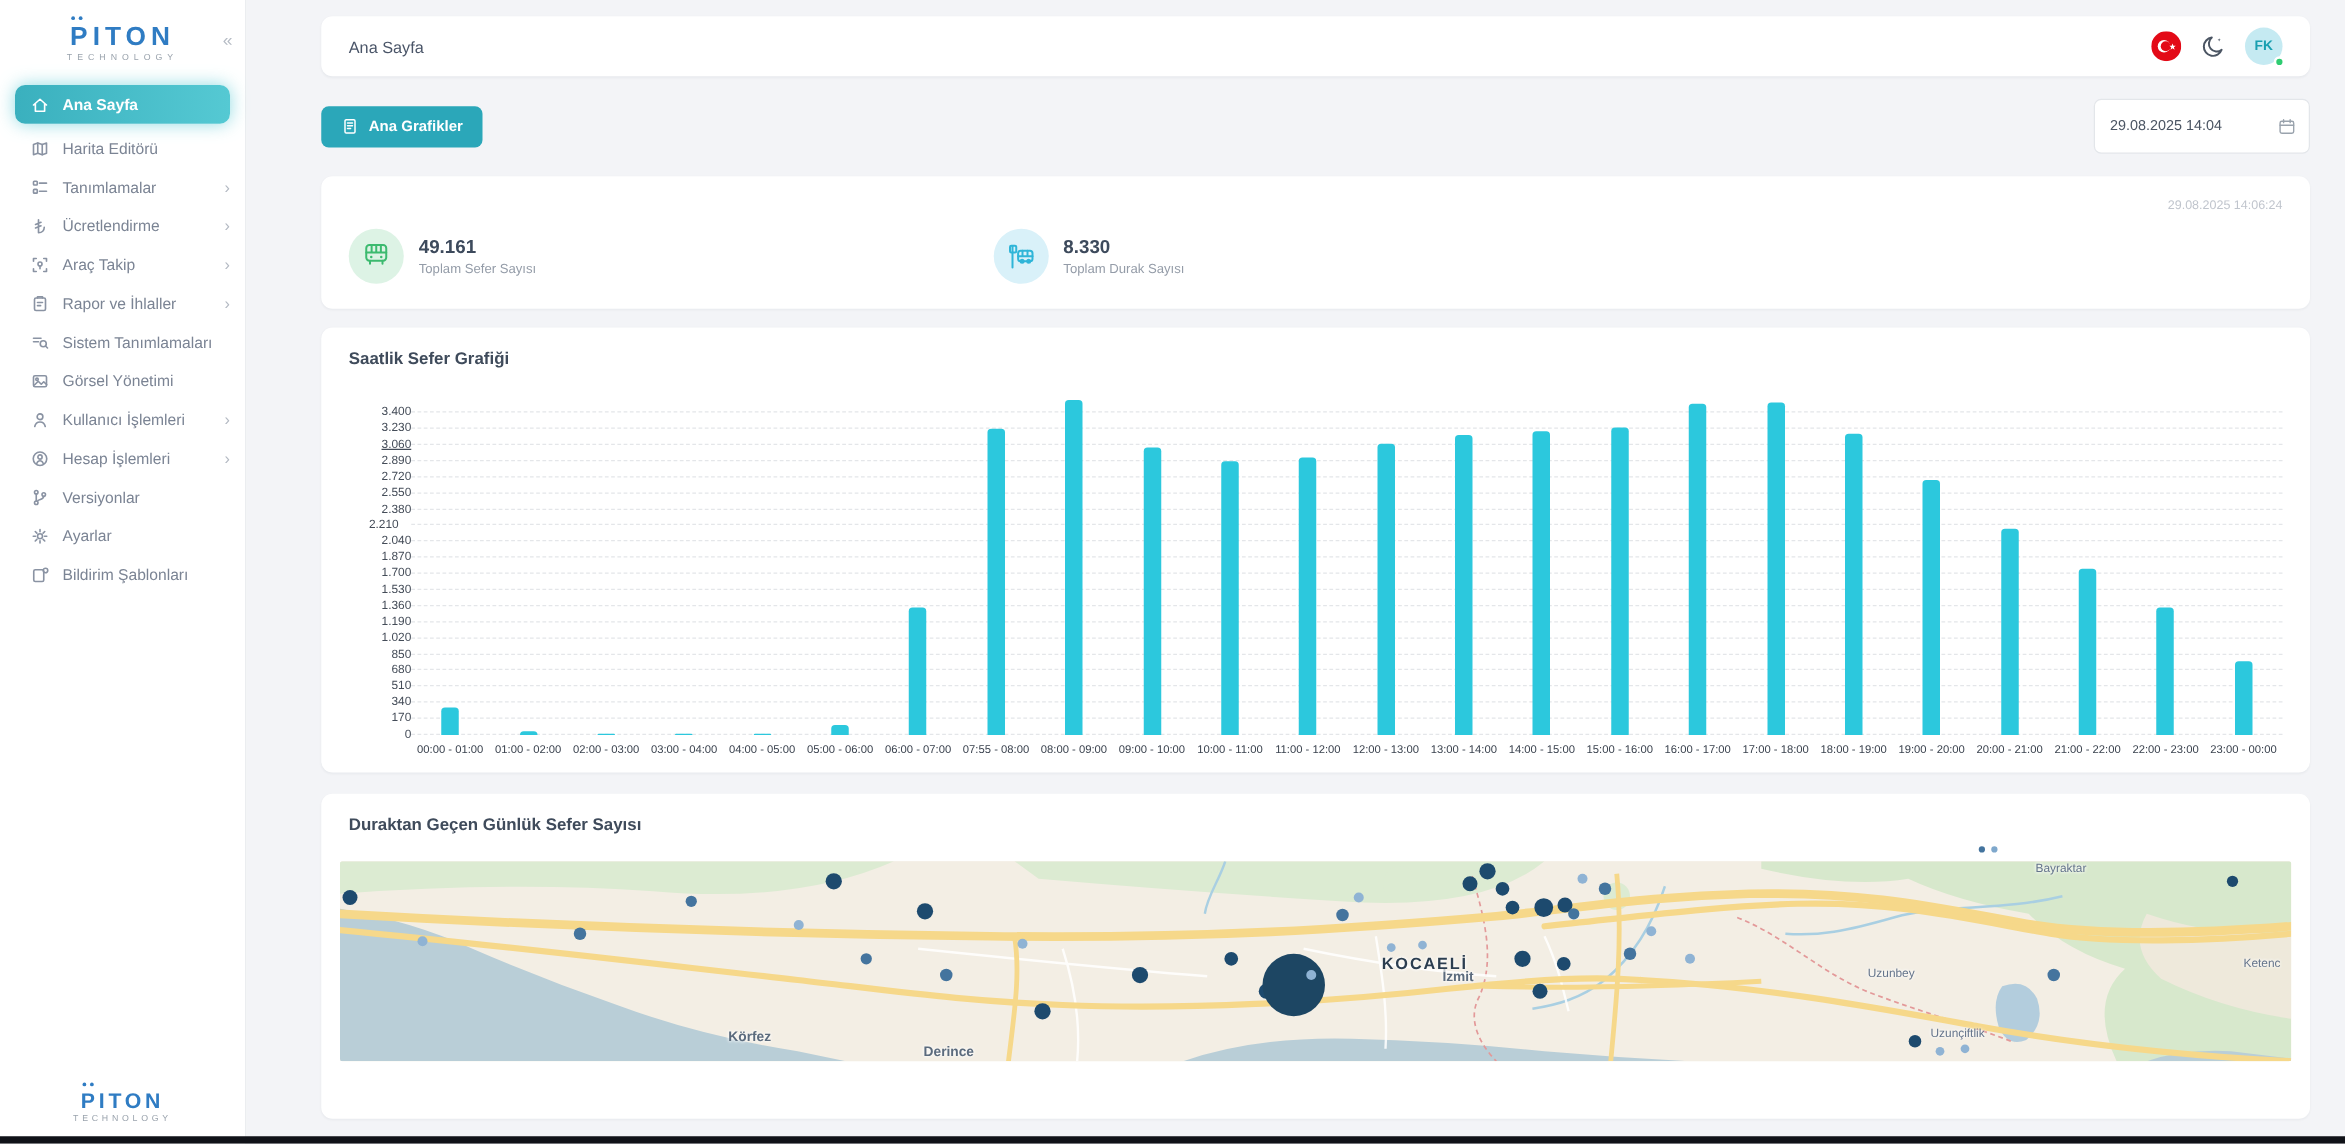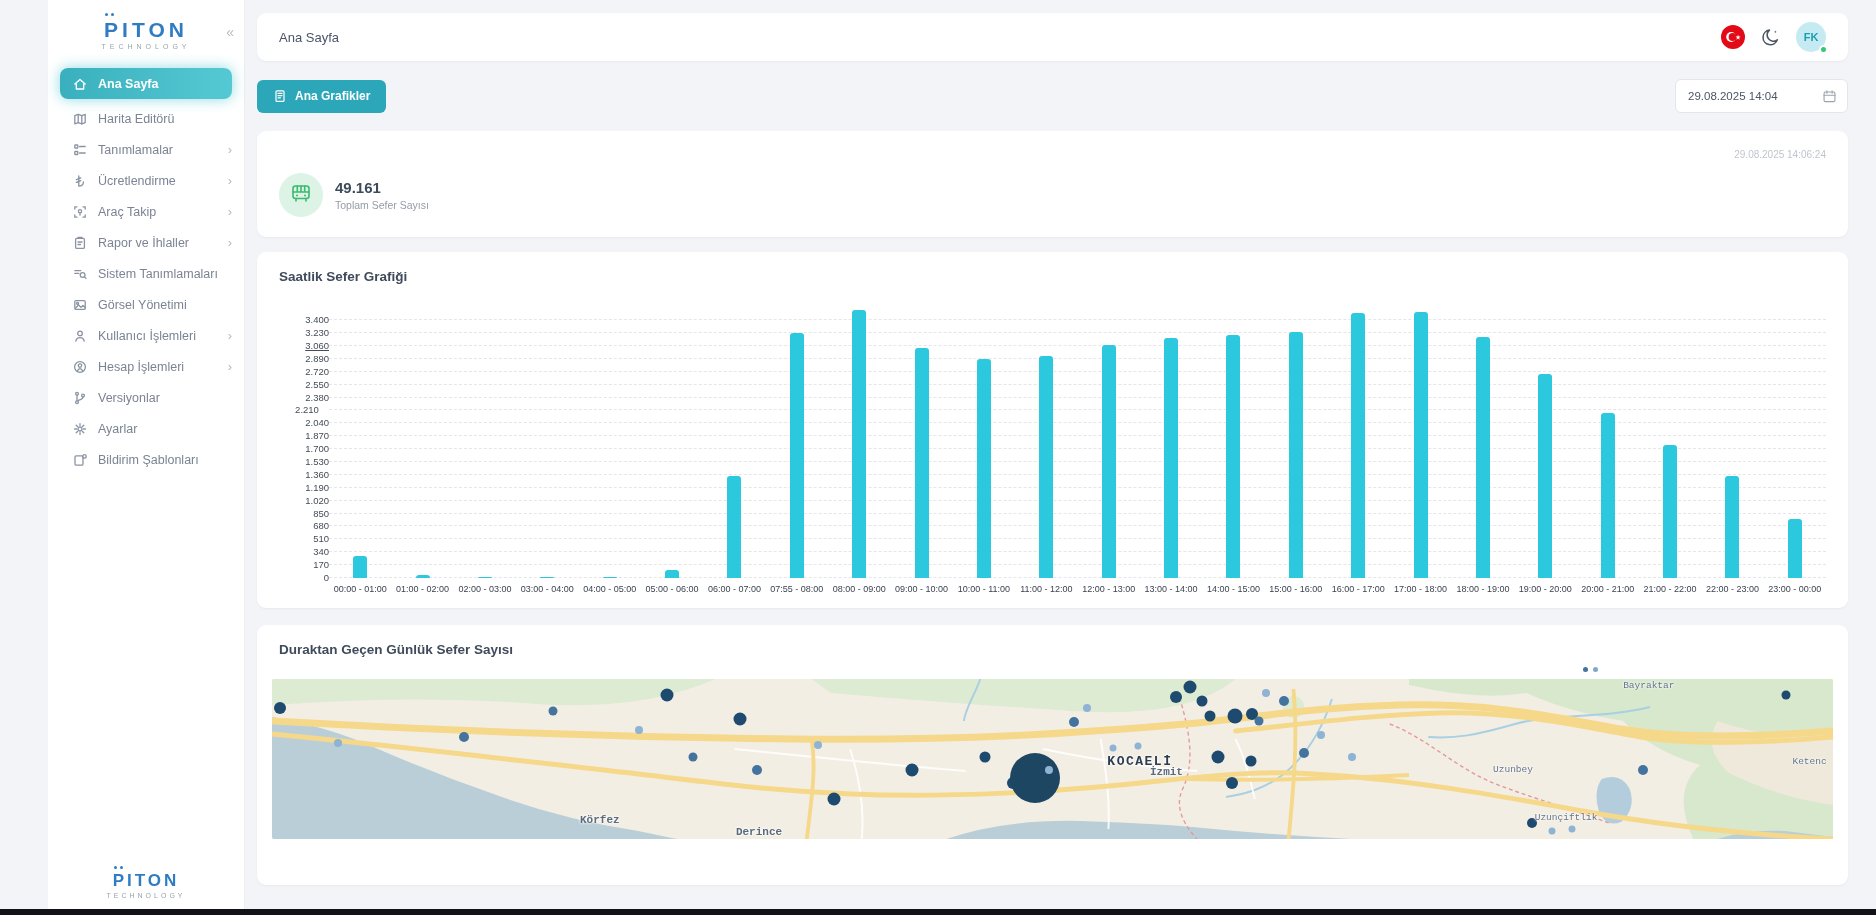--- a/index.html
+++ b/index.html
@@ -1,20 +1,20 @@
 <!DOCTYPE html>
 <html><head>
 <meta charset="utf-8">
 <style>
   * { margin:0; padding:0; box-sizing:border-box; }
   html,body { width:1876px; height:915px; overflow:hidden; }
   body { font-family:"Liberation Sans", sans-serif; background:#f3f4f7; position:relative; color:#3f4b5b; }
 
   
-  .sidebar { position:absolute; left:0; top:0; bottom:0; width:197px; background:#fff; border-right:1px solid #ebedf0; z-index:5;margin-left:48px; }
+  .sidebar { position:absolute; left:0; top:0; bottom:0; width:197px; background:#fff; border-right:1px solid #ebedf0; z-index:5; }
   .logo-wrap { position:relative; padding:18px 0 10px 0; text-align:center; }
   .logo-main { font-size:21px; font-weight:700; letter-spacing:4px; color:#2f7cc3; position:relative; display:inline-block; }
   .logo-main .umlaut { position:absolute; top:-5px; left:1px; display:flex; gap:3px; }
   .logo-main .umlaut i { width:3px; height:3px; background:#2f7cc3; border-radius:50%; display:block; }
   .logo-sub { font-size:7px; letter-spacing:4px; color:#9aa3ad; margin-top:1px; }
   .collapse-btn { position:absolute; right:10px; top:24px; color:#b6bcc5; font-size:14px; cursor:pointer; }
   .menu { margin-top:8px; }
   .side-item { display:flex; align-items:center; gap:10px; height:31px; padding:0 12px 0 24px; color:#7b8494; font-size:12.5px; cursor:pointer; position:relative; }
   .side-item .side-icon { width:16px; height:16px; display:flex; align-items:center; justify-content:center; color:#8a93a3; flex:0 0 16px; }
   .side-item .side-icon svg { width:16px; height:16px; }
@@ -35,21 +35,21 @@
   .topbar-title { font-size:13px; color:#4a5568; }
   .topbar-right { margin-left:auto; display:flex; align-items:center; gap:15px; }
   .flag-btn, .moon-btn { cursor:pointer; display:flex; }
   .avatar-wrap { position:relative; cursor:pointer; }
   .avatar { width:30px; height:30px; border-radius:50%; background:#c5eaf2; color:#199fb0; font-size:11px; font-weight:700; display:flex; align-items:center; justify-content:center; }
   .online-dot { position:absolute; right:-2px; bottom:-2px; width:9px; height:9px; border-radius:50%; background:#2ecc71; border:2px solid #fff; }
 
   .toolbar { margin-top:18px; display:flex; align-items:center; }
   .main-btn { display:flex; align-items:center; gap:8px; background:#2ba7b9; color:#fff; font-size:12px; font-weight:700;
      border:none; border-radius:6px; height:33px; padding:0 16px; cursor:pointer; font-family:inherit; }
-  .datetime-box { margin-left:auto; background:#fff; border:1px solid #e3e6ea; border-radius:6px; height:34px; width:173px;
+  .datetime-box { margin-left:auto; background:#fff; border:1px solid #e3e6ea; border-radius:6px; height:44px; width:173px;
      display:flex; align-items:center; padding:0 10px 0 12px; font-size:11.5px; color:#4b5563; cursor:pointer; }
   .datetime-box .cal { margin-left:auto; color:#9aa3ad; display:flex; }
 
   .gtfs-card { margin-top:18px; padding:16px 22px 20px 22px; position:relative; }
   .card-title { font-size:13.5px; font-weight:700; color:#3f4b5b; }
   .gtfs-stamp { position:absolute; right:22px; top:18px; font-size:10px; color:#c0c5cd; }
   .stats-row { display:grid; grid-template-columns:1fr 1fr 1fr; margin-top:26px; }
   .stat { display:flex; align-items:center; gap:12px; }
   .stat-ic { width:44px; height:44px; border-radius:50%; display:flex; align-items:center; justify-content:center; }
   .stat-ic svg { width:24px; height:24px; }
@@ -70,21 +70,21 @@
   .map-card { margin-top:17px; padding:17px 15px 15px 15px; height:260px; position:relative; }
   .map-card .card-title { margin-left:7px; }
   .mini-dots { position:absolute; right:250px; top:42px; display:flex; gap:5px; }
   .mini-dots i { width:5px; height:5px; border-radius:50%; background:#7fa8cc; display:block; }
   .mini-dots i:first-child { background:#44749e; }
   .map { position:relative; margin-top:22px; height:160px; overflow:hidden; border-radius:2px; background:#f3eee4; }
   .map svg.base { position:absolute; inset:0; width:100%; height:100%; }
   .map-dot { position:absolute; border-radius:50%; transform:translate(-50%,-50%); cursor:pointer; }
   .map-dot.d { background:#1d4a6e; } .map-dot.m { background:#44749e; } .map-dot.l { background:#8fb3d4; }
   .map-dot.big { background:#1d4663; }
-  .map-label { position:absolute; transform:translate(-50%,-50%); color:#5b6b7d; text-shadow:0 0 3px #fff,0 0 3px #fff; white-space:nowrap; pointer-events:none;font-family:Liberation Mono, monospace; }
+  .map-label { position:absolute; transform:translate(-50%,-50%); color:#5b6b7d; text-shadow:0 0 3px #fff,0 0 3px #fff; white-space:nowrap; pointer-events:none; }
   .map-label.md { font-size:11px; font-weight:600;margin-top:39px; }
   .map-label.sm { font-size:9.5px; color:#64748b; }
   .map-label.lg { font-size:13px; font-weight:700; color:#2c3e50; letter-spacing:1.5px; }
 
   .bottom-strip { position:absolute; left:0; right:0; bottom:0; height:6px; background:#101218; z-index:20; }
 </style>
 </head>
 <body>
 
 <div class="sidebar">
@@ -297,20 +297,36 @@
               <rect x="4" y="3" width="16" height="12.5" rx="2.5"></rect>
               <path d="M4 9h16M8.3 3v6M12 3v6M15.7 3v6"></path>
               <circle cx="8" cy="12.5" r="1" fill="currentColor" stroke="none"></circle>
               <circle cx="16" cy="12.5" r="1" fill="currentColor" stroke="none"></circle>
               <path d="M7 15.5V18M17 15.5V18"></path>
             </svg>
           </span>
           <div>
             <div class="stat-val">49.161</div>
             <div class="stat-lab">Toplam Sefer Sayısı</div>
+          </div>
+        </div>
+        <div class="stat">
+          <span class="stat-ic" style="background: rgb(217, 241, 249); color: rgb(47, 181, 216);">
+            <svg viewBox="0 0 24 24" fill="none" stroke="currentColor" stroke-width="1.6" stroke-linecap="round" stroke-linejoin="round">
+              <path d="M5 21V4"></path>
+              <rect x="3" y="3.5" width="5" height="5.5" rx="1"></rect>
+              <rect x="9.5" y="7.5" width="11.5" height="8.5" rx="2"></rect>
+              <path d="M9.5 12h11.5M13 7.5v4.5M17 7.5v4.5"></path>
+              <circle cx="12.7" cy="16" r="1.2"></circle>
+              <circle cx="18" cy="16" r="1.2"></circle>
+            </svg>
+          </span>
+          <div>
+            <div class="stat-val">8.330</div>
+            <div class="stat-lab">Toplam Durak Sayısı</div>
           </div>
         </div>
       </div>
   </div>
 
   <div class="card chart-card">
     <div class="card-title">Saatlik Sefer Grafiği</div>
     <div class="chart-wrap">
       <div class="plot">
           <div class="gridline" style="bottom: 0px;"></div>

